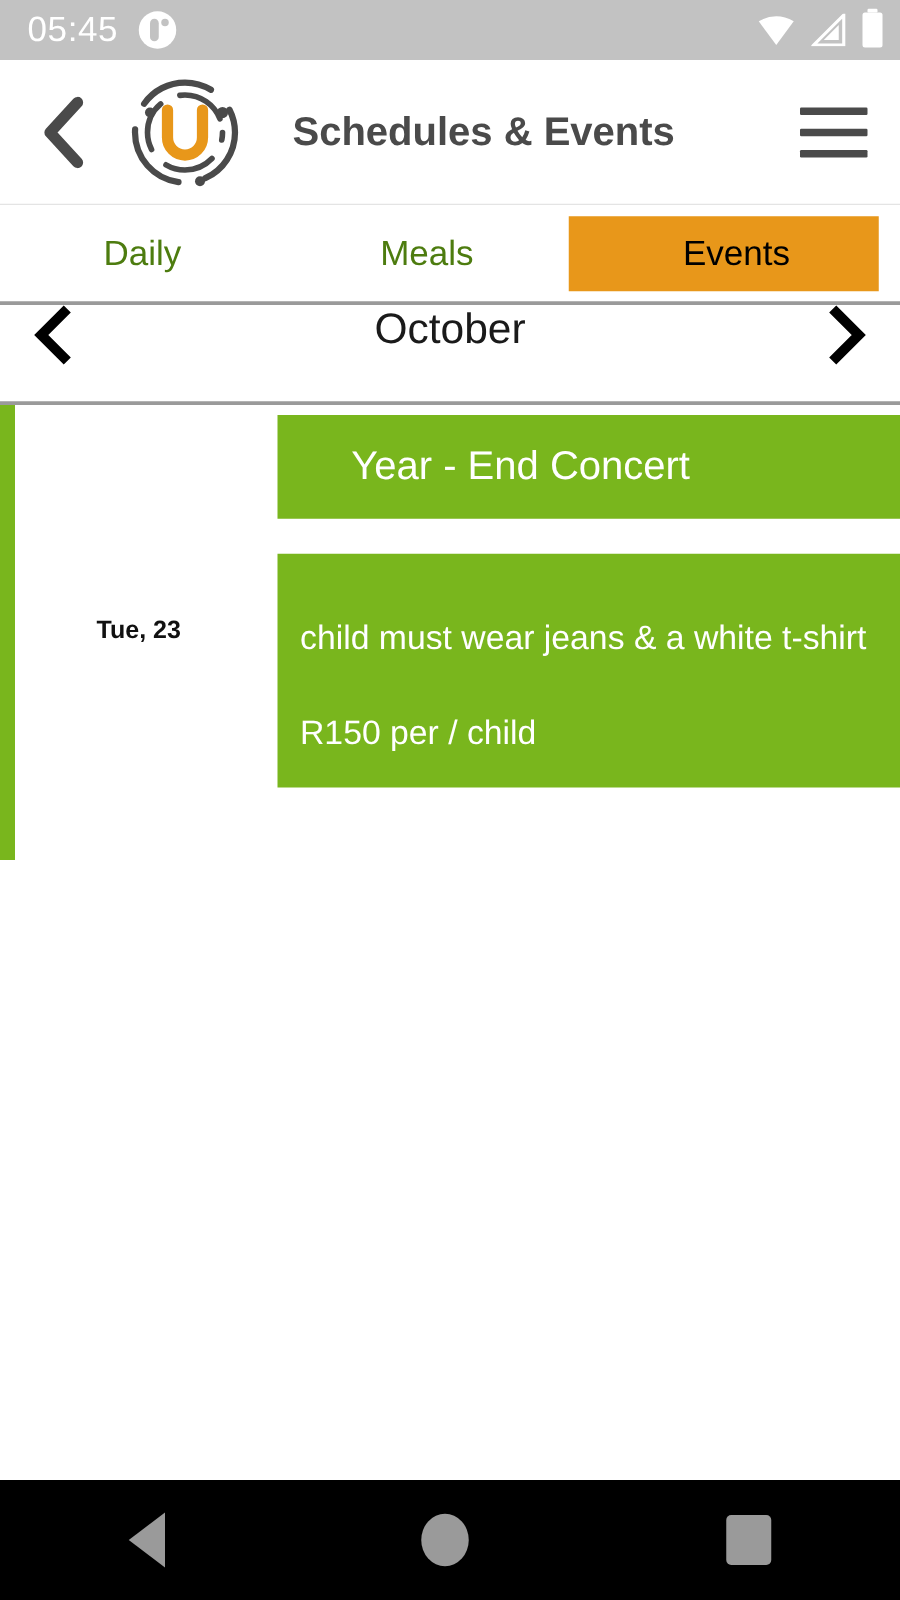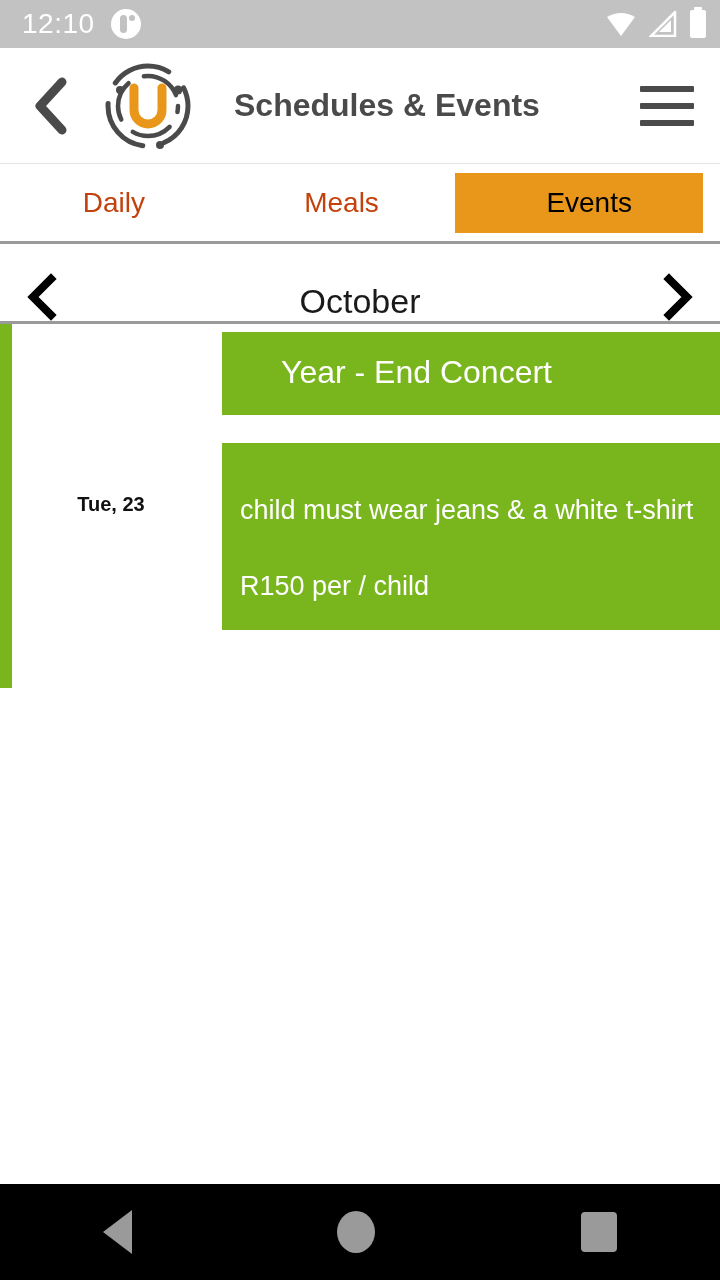--- a/index.html
+++ b/index.html
@@ -68,30 +68,30 @@
   .hamburger span { display:block; height:6px; background:#4a4a4a; border-radius:1px; }
 
   
   .tabbar {
     height:80px; background:#ffffff;
     display:flex; align-items:stretch;
     border-bottom:3px solid #9a9a9a;
   }
   .tab {
     flex:1; display:flex; align-items:center; justify-content:center;
-    font-size:28px; color:#c2410c; cursor:pointer;
+    font-size:28px; color:#4d7c0f; cursor:pointer;
     margin:9px 0 8px 0;
   }
   .tab.active { background:#e8971a; color:#000000;padding-left:20px; }
   .tab:nth-child(3) { margin-right:17px; }
 
   
   .monthbar {
     height:80px; background:#ffffff;
-    display:flex; align-items:flex-end;
+    display:flex; align-items:flex-start;
     border-bottom:3px solid #9a9a9a;
     padding:0 20px;
   }
   .month-arrow { width:44px; height:48px; cursor:pointer; flex:0 0 auto; }
   .month-label {
     flex:1; text-align:center; font-size:34px; color:#1a1a1a;
   }
 
   
   .event-area { position:relative; background:#ffffff; }
@@ -139,21 +139,21 @@
     background:#9a9a9a; cursor:pointer;
   }
 </style>
 </head>
 <body>
 
 <div class="phone">
 
   <div class="statusbar">
     <div class="status-left">
-      <span class="status-time">12:10</span>
+      <span class="status-time">05:45</span>
       <span class="ico-notif"></span>
     </div>
     <div class="status-right">
       <span class="ico-wifi">
         <svg viewBox="0 0 30 26" width="30" height="26">
             <path d="M1 6 Q15 -2 29 6 L15 25 Z" fill="#ffffff"></path>
           </svg>
       </span>
       <span class="ico-cell">
         <svg viewBox="0 0 28 26" width="28" height="26">

